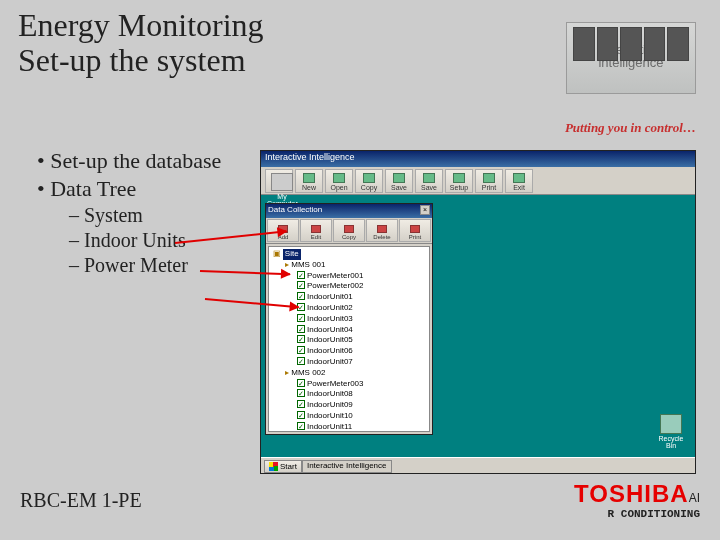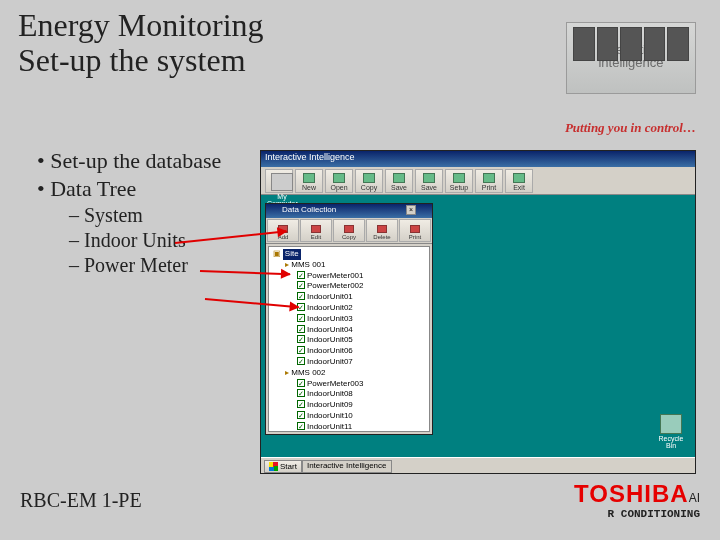--- a/index.html
+++ b/index.html
@@ -155,21 +155,21 @@
     left: 4px;
     width: 168px;
     height: 232px;
     background: #d4d0c8;
     border: 1px solid #222;
     display:flex; flex-direction:column;
   }
   .ssw-title {
     height: 14px;
     background: linear-gradient(#0a246a,#3a6ea5);
-    color:#fff; font-size:8px; padding:1px 16px;
+    color:#fff; font-size:8px; padding:1px 2px;
     display:flex; justify-content:space-between;
   }
   .ssw-title .xbtn { width:10px; height:10px; background:#d4d0c8; border:1px solid #888; color:#000; font-size:7px; text-align:center; line-height:8px;}
   .ssw-tools {
     height: 26px; background:#d4d0c8; border-bottom:1px solid #888;
     display:flex; gap:1px; padding:1px; font-size:6px; color:#333;
   }
   .ssw-tools .tb { flex:1; border:1px solid #aaa; background:linear-gradient(#f0ece4,#d4d0c8); display:flex; flex-direction:column; align-items:center; justify-content:flex-end; padding-bottom:1px;}
   .ssw-tools .tb .ic2 { width:10px; height:8px; background:#c44; border:1px solid #833; margin-bottom:1px;}
   .ssw-tree {

